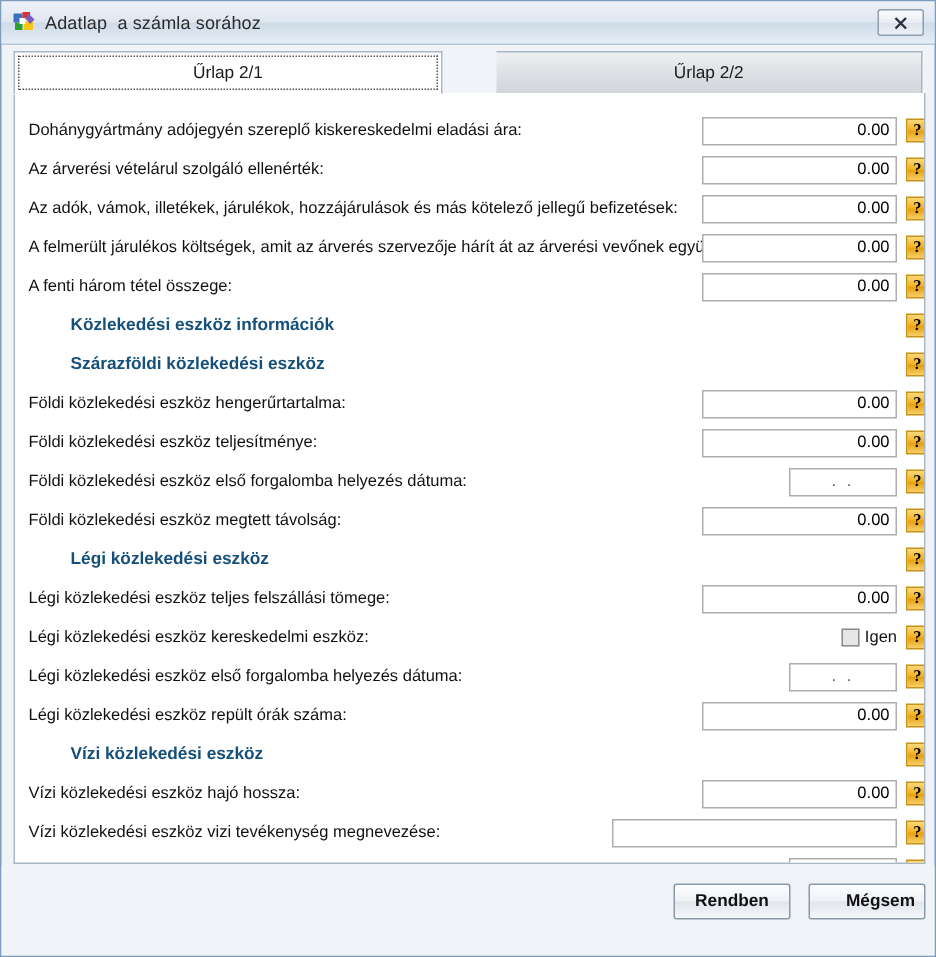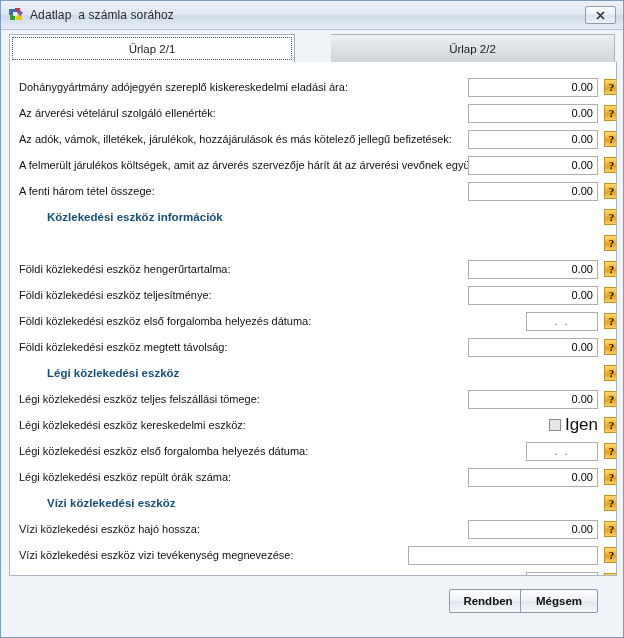--- a/index.html
+++ b/index.html
@@ -191,21 +191,21 @@
   }
   .chk-box {
     width: 12px; height: 12px;
     box-sizing: border-box;
     border: 1px solid #8b8b8b;
     background: #e6e6e6;
     margin-right: 4px;
     cursor: pointer;
   }
   .chk-lbl {
-    font-size: 17px;
+    font-size: 11px;
     color: #111;
   }
 
   
   .help {
     position: absolute;
     left: 594px;
     width: 15px;
     height: 16px;
     box-sizing: border-box;
@@ -238,21 +238,21 @@
     border: 1px solid #8b98a6;
     border-radius: 2px;
     background: linear-gradient(to bottom, #fcfdfe 0%, #eef1f5 48%, #e1e6ec 52%, #f4f7fa 100%);
     font-family: "Liberation Sans", sans-serif;
     font-size: 11.5px;
     font-weight: bold;
     color: #111;
     cursor: pointer;
   }
   #btn-ok { right: 96px; }
-  #btn-cancel { right: 25px; }
+  #btn-cancel { right: 6px; text-align: right; }
 </style>
 </head>
 <body>
 
 <div class="window">
 
   <div class="titlebar">
     <span class="title-icon">
       <svg width="16" height="16" viewBox="0 0 16 16">
         <rect x="1" y="2" width="6" height="6" fill="#3b6fc4"></rect>
@@ -307,20 +307,21 @@
         <div class="row">
           <div class="lbl">A fenti három tétel összege:</div>
           <div class="fld num">0.00</div>
           <div class="help">?</div>
         </div>
         <div class="row">
           <div class="lbl head">Közlekedési eszköz információk</div>
           <div class="help">?</div>
         </div>
         <div class="row">
+          <div class="lbl head">Szárazföldi közlekedési eszköz</div>
           <div class="help">?</div>
         </div>
         <div class="row">
           <div class="lbl">Földi közlekedési eszköz hengerűrtartalma:</div>
           <div class="fld num">0.00</div>
           <div class="help">?</div>
         </div>
         <div class="row">
           <div class="lbl">Földi közlekedési eszköz teljesítménye:</div>
           <div class="fld num">0.00</div>

